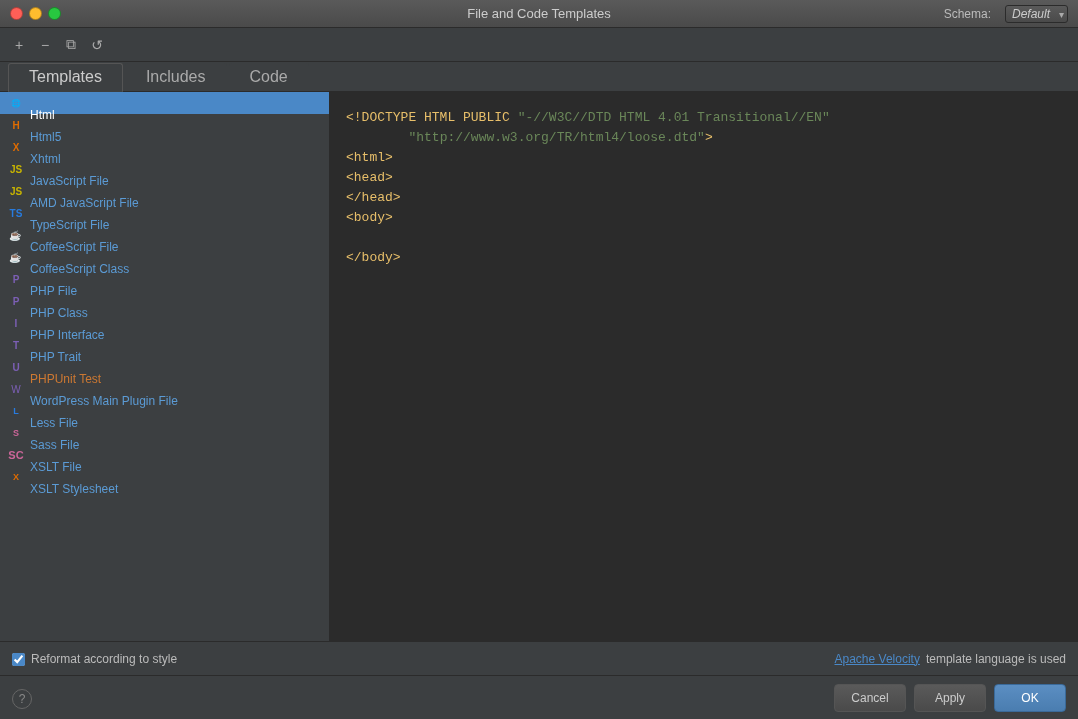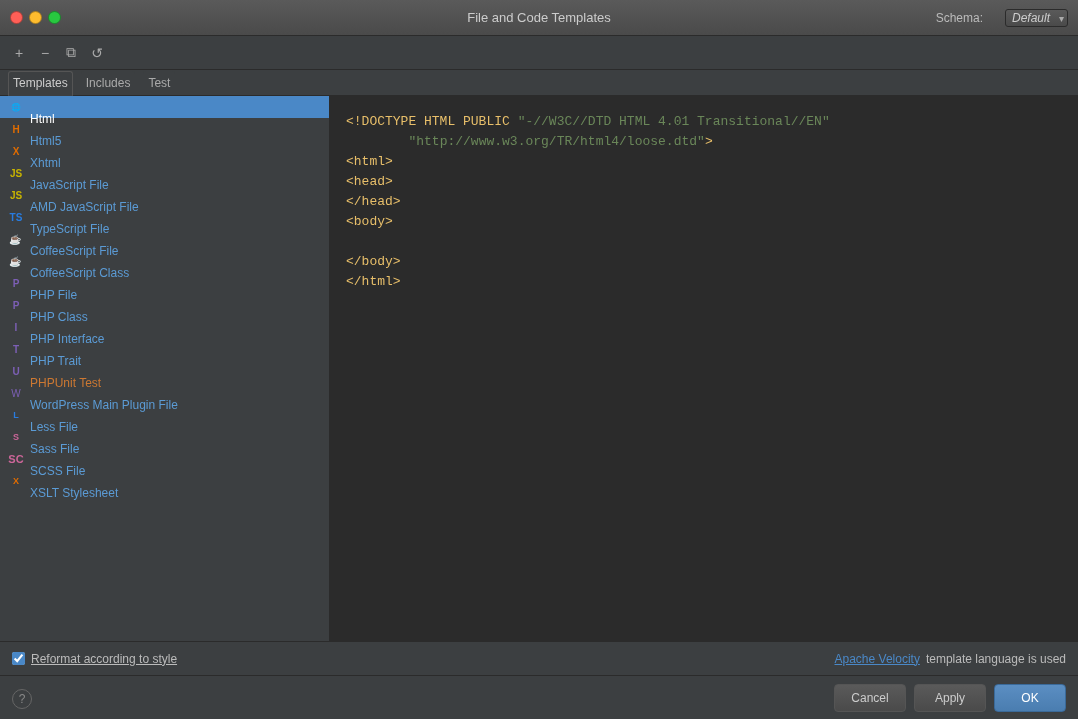--- a/index.html
+++ b/index.html
@@ -12,21 +12,21 @@
       width: 1078px;
       height: 719px;
       display: flex;
       flex-direction: column;
       overflow: hidden;
     }
 
     
     .title-bar {
       background: linear-gradient(to bottom, #5a5a5a, #4a4a4a);
-      height: 36px;
+      height: 28px;
       display: flex;
       align-items: center;
       justify-content: center;
       position: relative;
       border-bottom: 1px solid #2b2b2b;
       flex-shrink: 0;
     }
 
     .title-bar-buttons {
       position: absolute;
@@ -52,21 +52,21 @@
       color: #cccccc;
       font-size: 13px;
       font-weight: 500;
     }
 
     .schema-area {
       position: absolute;
       right: 10px;
       display: flex;
       align-items: center;
-      gap: 22px;
+      gap: 14px;
       font-size: 12px;
       color: #bbbbbb;
     }
 
     .schema-dropdown {
       background: linear-gradient(to bottom, #5a5a5a, #4a4a4a);
       border: 1px solid #2b2b2b;
       color: #cccccc;
       font-size: 12px;
       padding: 1px 16px 1px 6px;
@@ -124,28 +124,28 @@
     .tabs-bar {
       background: #3c3f41;
       display: flex;
       align-items: flex-end;
       padding: 0 8px;
       border-bottom: 1px solid #2b2b2b;
       flex-shrink: 0;
     }
 
     .tab {
-      padding: 4px 4px 5px;
-      font-size: 12px;
+      padding: 4px 20px 5px;
+      font-size: 16px;
       color: #aaaaaa;
       cursor: pointer;
       border: 1px solid transparent;
       border-bottom: none;
       border-radius: 3px 3px 0 0;
-      margin-right: 8px;
+      margin-right: 2px;
       background: #3c3f41;
     }
 
     .tab.active {
       background: #3c3f41;
       color: #cccccc;
       border-color: #555555;
       border-bottom: 1px solid #3c3f41;
       position: relative;
       bottom: -1px;
@@ -255,24 +255,23 @@
       background: #3c3f41;
       border-top: 1px solid #2b2b2b;
       display: flex;
       align-items: center;
       padding: 0 12px;
       flex-shrink: 0;
     }
 
     .footer-checkbox-area {
       display: flex;
-      align-items: flex-start;
+      align-items: flex-end;
       gap: 6px;
       flex: 1;
-      text-decoration: underline;
     }
 
     .footer-checkbox {
       width: 13px;
       height: 13px;
       cursor: pointer;
       accent-color: #4a88c7;
     }
 
     .footer-label {
@@ -386,21 +385,21 @@
 </div>
 
 <div class="tabs-bar">
   <div class="tab active">
     <span>Templates</span>
   </div>
   <div class="tab">
     <span>Includes</span>
   </div>
   <div class="tab">
-    <span>Test</span>
+    <span>Code</span>
   </div>
 </div>
 
 <div class="main-content">
 
   <div class="sidebar">
 
     <div class="list-item selected">
       <span class="item-icon icon-html file-icon-html">🌐</span>
       <span class="item-label" style="color:#fff;">Html</span>
@@ -476,40 +475,39 @@
       <span class="item-label">Less File</span>
     </div>
 
     <div class="list-item">
       <span class="item-icon" style="color:#cc6699; font-size:9px; font-weight:bold;">S</span>
       <span class="item-label">Sass File</span>
     </div>
 
     <div class="list-item">
       <span class="item-icon" style="color:#cc6699; font-size:11px; font-weight:bold;">SC</span>
-      <span class="item-label">SCSS File</span>
+      <span class="item-label">XSLT File</span>
     </div>
 
     <div class="list-item">
       <span class="item-icon" style="color:#e06c00; font-size:9px; font-weight:bold;">X</span>
       <span class="item-label">XSLT Stylesheet</span>
     </div>
 
   </div>
 
   <div class="code-editor">
     <div class="code-line"><span class="doctype-tag">&lt;!DOCTYPE HTML PUBLIC </span><span class="string">"-//W3C//DTD HTML 4.01 Transitional//EN"</span></div>
     <div class="code-line">        <span class="string">"http://www.w3.org/TR/html4/loose.dtd"</span><span class="doctype-tag">&gt;</span></div>
     <div class="code-line"><span class="tag">&lt;html&gt;</span></div>
     <div class="code-line"><span class="tag">&lt;head&gt;</span></div>
     <div class="code-line"><span class="tag">&lt;/head&gt;</span></div>
     <div class="code-line"><span class="tag">&lt;body&gt;</span></div>
     <div class="code-line">&nbsp;</div>
     <div class="code-line"><span class="tag">&lt;/body&gt;</span></div>
-    <div class="code-line"><span class="tag">&lt;/html&gt;</span></div>
   </div>
 
 </div>
 
 <div class="footer">
   <div class="footer-checkbox-area">
     <input type="checkbox" class="footer-checkbox" checked="" style="">
     <span class="footer-label">Reformat according to style</span>
   </div>
   <div class="footer-right">

